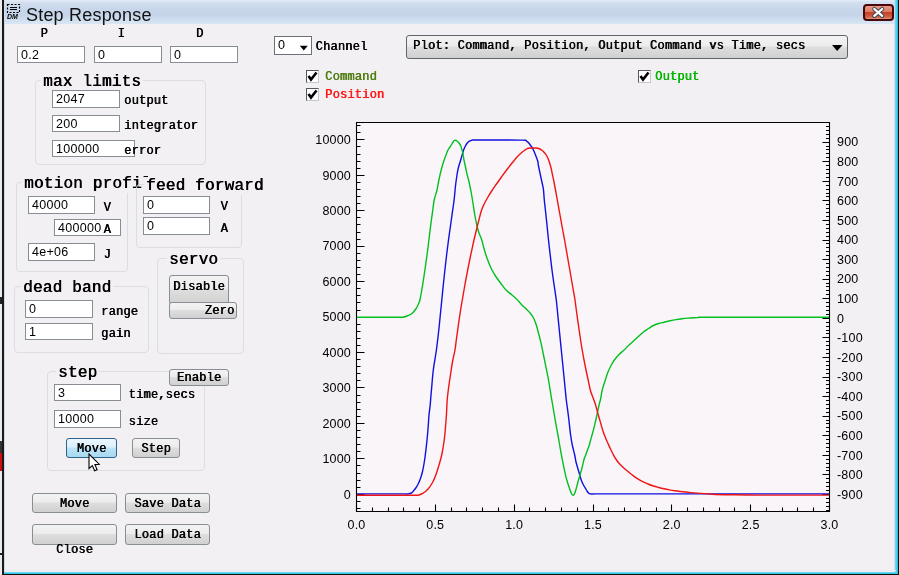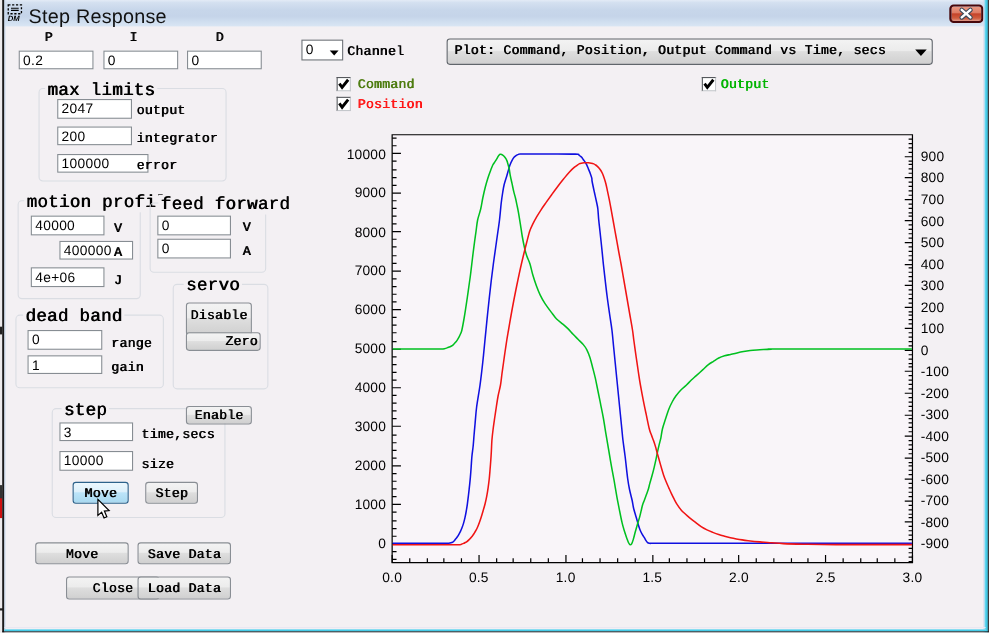--- a/index.html
+++ b/index.html
@@ -161,13 +161,13 @@
 <div class="abs lbl" style="left:128.5px;top:388.0px;">time,secs</div>
 <div class="abs entry" style="left:54.0px;top:410.0px;width:67.0px;height:17.5px;">10000</div>
 <div class="abs lbl" style="left:128.5px;top:414.5px;">size</div>
 <div class="abs btn" style="left:66.0px;top:438.0px;width:51.0px;height:20.0px;padding-top:2.5px;border-color:#2c628b;background:linear-gradient(180deg,#ecf7fd 0%,#dcf0fb 45%,#bce4f9 50%,#a8d9f0 100%);">Move</div>
 <div class="abs btn" style="left:132.0px;top:438.0px;width:48.0px;height:20.0px;padding-top:2.5px;">Step</div>
 <svg class="abs" style="left:86px;top:453px" width="16" height="21" viewBox="0 0 16 21">
 <path d="M3,1 L3,15.5 L6.4,12.6 L8.6,17.8 L11.1,16.7 L8.9,11.6 L13.2,11.2 Z" fill="#fff" stroke="#000" stroke-width="1.1"></path>
 </svg>
 <div class="abs btn" style="left:32.0px;top:493.0px;width:85.0px;height:20.0px;padding-top:2.5px;">Move</div>
 <div class="abs btn" style="left:125.0px;top:493.0px;width:85.0px;height:20.0px;padding-top:2.5px;">Save Data</div>
-<div class="abs btn" style="left:32.0px;top:524.0px;width:85.0px;height:21.0px;padding-top:3px;margin-left:28px;">Close</div>
+<div class="abs btn" style="left:32.0px;top:524.0px;width:85.0px;height:21.0px;padding-top:18px;">Close</div>
 <div class="abs btn" style="left:125.0px;top:524.0px;width:85.0px;height:21.0px;padding-top:3px;">Load Data</div>
 </body></html>

